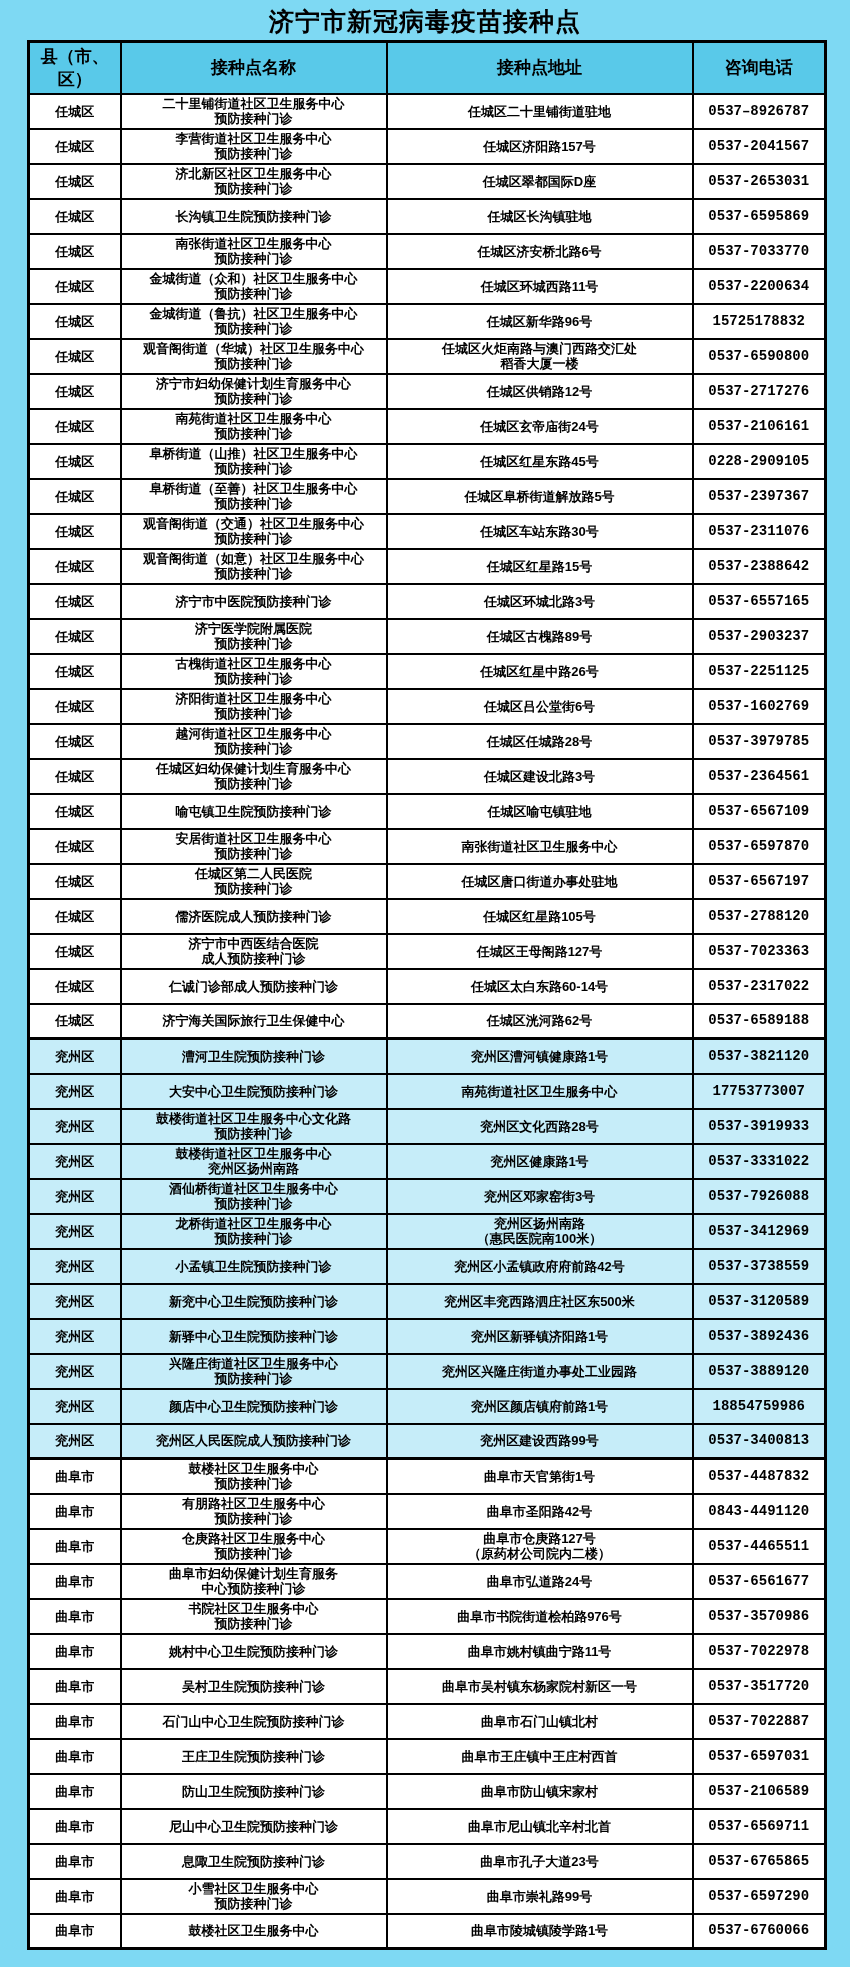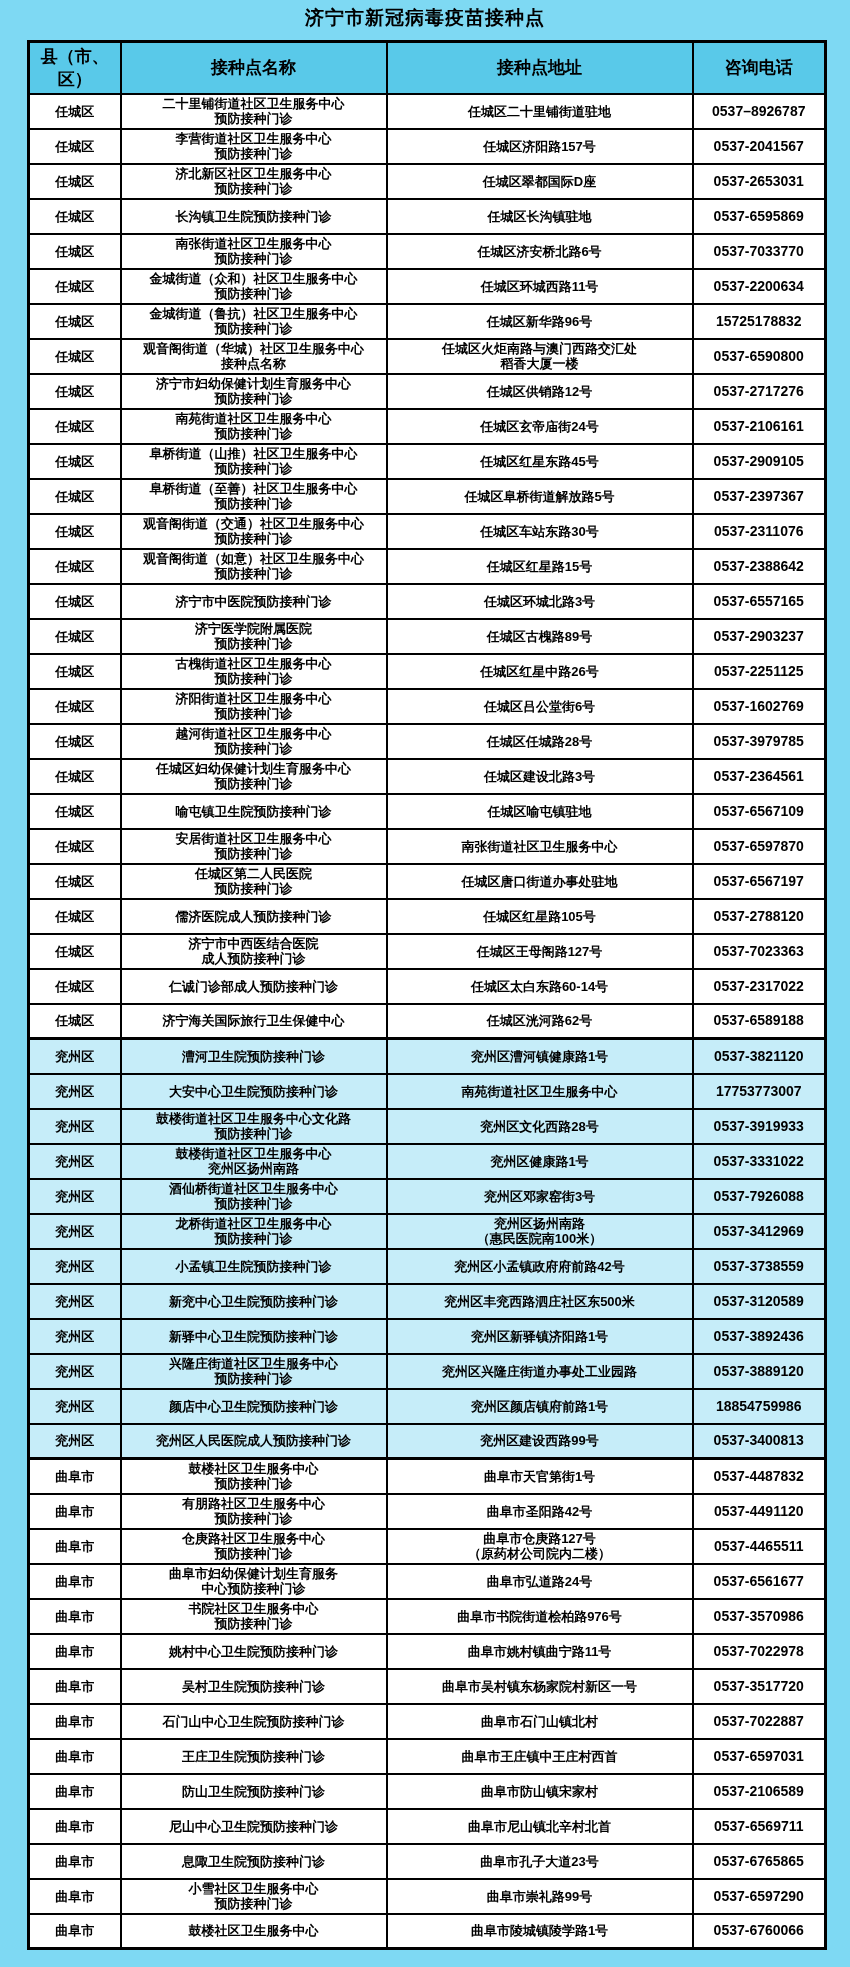--- a/index.html
+++ b/index.html
@@ -17,21 +17,21 @@
     height: 1967px;
     background: var(--page-bg);
     font-family: "Liberation Serif", "DejaVu Serif", serif;
     overflow: hidden;
   }
   .page-title {
     width: 850px;
     height: 40px;
     padding-top: 5px;
     text-align: center;
-    font-size: 19px;
+    font-size: 25px;
     font-weight: bold;
     color: var(--title-color);
     letter-spacing: 1px;
     font-family: "Liberation Sans", "DejaVu Sans", sans-serif;
   }
   table.vax-table {
     border-collapse: collapse;
     table-layout: fixed;
     margin-left: 27px;
     width: 797px;
@@ -58,21 +58,21 @@
     font-weight: bold;
     line-height: 15px;
     text-align: center;
     vertical-align: middle;
     padding: 1px 4px;
     white-space: pre-line;
     color: #000;
     font-family: "Liberation Sans", "DejaVu Sans", sans-serif;
   }
   tbody td.phone-cell {
-    font-family: Liberation Sans, sans-serif;
+    font-family: Liberation Mono, monospace;
     font-size: 14px;
     white-space: nowrap;
   }
   tbody tr { background: var(--row-bg); }
   tbody tr.shaded { background: var(--shaded-row-bg); margin-top: 16px; }
   tbody tr.section-start td { border-top-width: 3px; }
 </style>
 </head>
 <body>
 
@@ -138,21 +138,21 @@
       <tr>
     <td>任城区</td>
     <td>金城街道（鲁抗）社区卫生服务中心
 预防接种门诊</td>
     <td>任城区新华路96号</td>
     <td class="phone-cell">15725178832</td>
   </tr>
       <tr>
     <td>任城区</td>
     <td>观音阁街道（华城）社区卫生服务中心
-接种点名称</td>
+预防接种门诊</td>
     <td>任城区火炬南路与澳门西路交汇处
 稻香大厦一楼</td>
     <td class="phone-cell">0537-6590800</td>
   </tr>
       <tr>
     <td>任城区</td>
     <td>济宁市妇幼保健计划生育服务中心
 预防接种门诊</td>
     <td>任城区供销路12号</td>
     <td class="phone-cell">0537-2717276</td>
@@ -162,21 +162,21 @@
     <td>南苑街道社区卫生服务中心
 预防接种门诊</td>
     <td>任城区玄帝庙街24号</td>
     <td class="phone-cell">0537-2106161</td>
   </tr>
       <tr>
     <td>任城区</td>
     <td>阜桥街道（山推）社区卫生服务中心
 预防接种门诊</td>
     <td>任城区红星东路45号</td>
-    <td class="phone-cell">0537-2909105</td>
+    <td class="phone-cell">0228-2909105</td>
   </tr>
       <tr>
     <td>任城区</td>
     <td>阜桥街道（至善）社区卫生服务中心
 预防接种门诊</td>
     <td>任城区阜桥街道解放路5号</td>
     <td class="phone-cell">0537-2397367</td>
   </tr>
       <tr>
     <td>任城区</td>
@@ -361,21 +361,21 @@
     <td>鼓楼社区卫生服务中心
 预防接种门诊</td>
     <td>曲阜市天官第街1号</td>
     <td class="phone-cell">0537-4487832</td>
   </tr>
       <tr>
     <td>曲阜市</td>
     <td>有朋路社区卫生服务中心
 预防接种门诊</td>
     <td>曲阜市圣阳路42号</td>
-    <td class="phone-cell">0537-4491120</td>
+    <td class="phone-cell">0843-4491120</td>
   </tr>
       <tr>
     <td>曲阜市</td>
     <td>仓庚路社区卫生服务中心
 预防接种门诊</td>
     <td>曲阜市仓庚路127号
 （原药材公司院内二楼）</td>
     <td class="phone-cell">0537-4465511</td>
   </tr>
       <tr>

